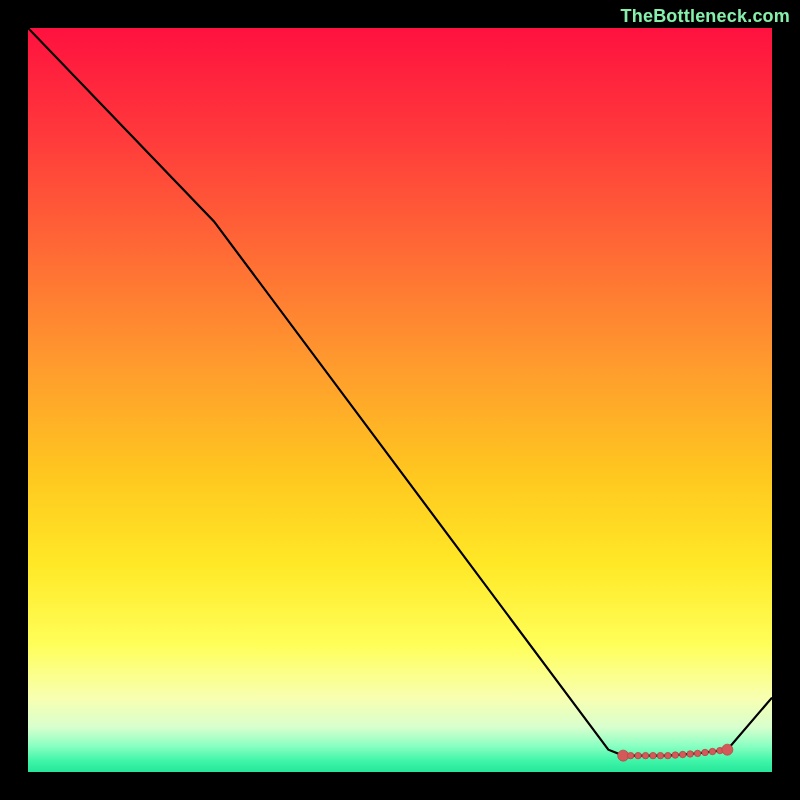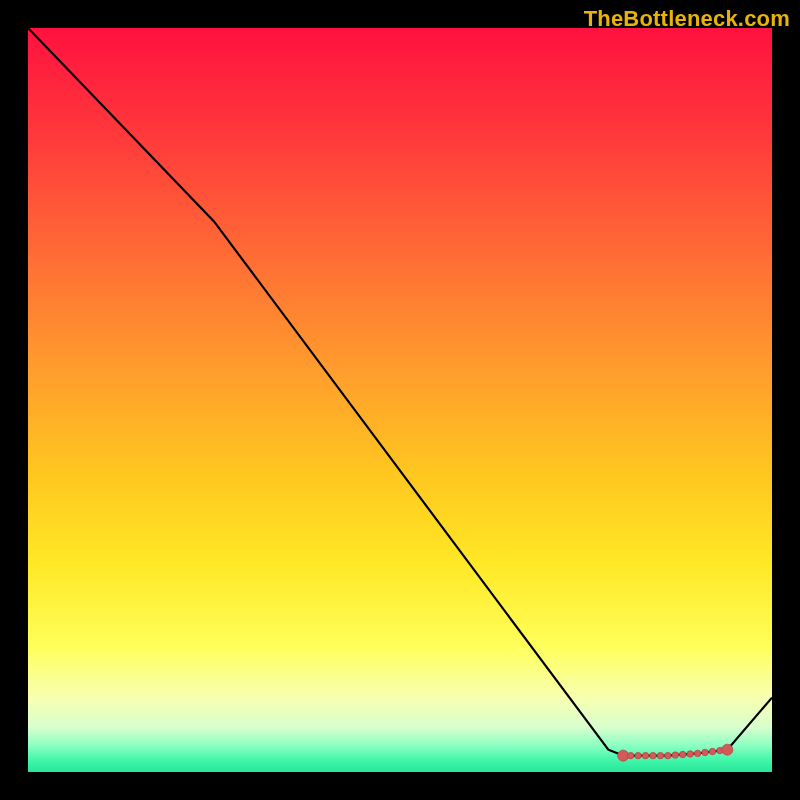--- a/index.html
+++ b/index.html
@@ -13,23 +13,23 @@
   }
   .container {
     position: relative;
     width: 800px;
     height: 800px;
   }
   .watermark {
     position: absolute;
     top: 6px;
     right: 10px;
-    font-size: 22px;
+    font-size: 18px;
     font-weight: bold;
-    color: #eab308;
+    color: #86efac;
     letter-spacing: 0.2px;
     z-index: 20;
   }
   .plot-frame {
     position: absolute;
     left: 28px;
     top: 28px;
     width: 744px;
     height: 744px;
     background: #000;

